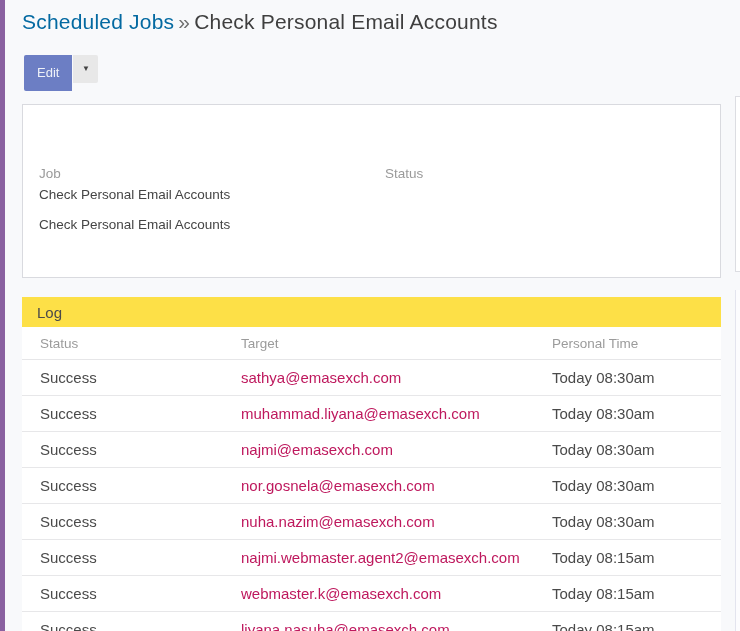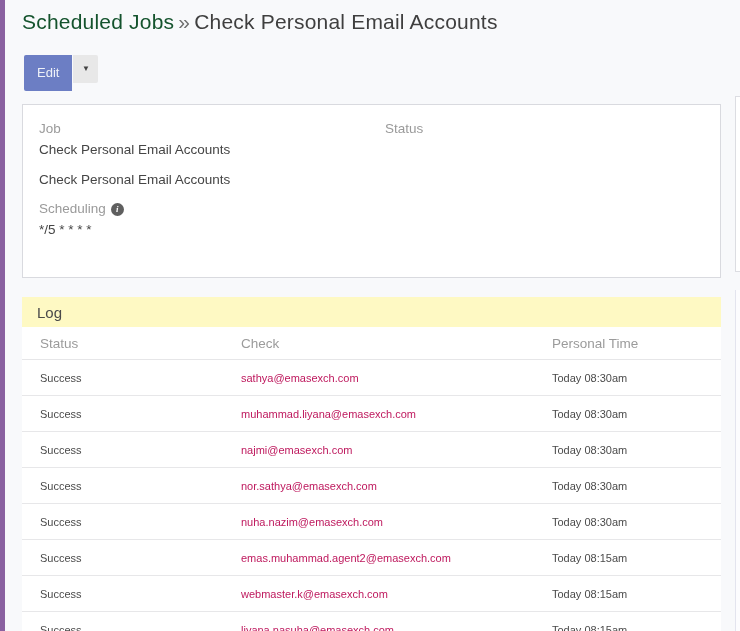--- a/index.html
+++ b/index.html
@@ -15,21 +15,21 @@
     position:absolute;left:0;top:0;width:5px;height:631px;
     background:#8a61a0;
   }
   .content{position:absolute;left:22px;top:0;width:699px;}
   
   .page-title{
     margin:0;padding:10px 0 0 0;
     font-size:21px;font-weight:400;color:#3f3f3f;
     letter-spacing:.2px;
   }
-  .page-title .parent-link{color:#14532d;text-decoration:none;cursor:pointer;}
+  .page-title .parent-link{color:#0369a1;text-decoration:none;cursor:pointer;}
   .page-title .sep{color:#6e6e6e;padding:0 4px;}
   
   .btn-row{margin:21px 0 0 2px;display:flex;align-items:stretch;}
   .btn-edit{
     background:#6c7ec4;color:#eef1f8;border:none;
     font-family:inherit;font-size:13px;
     padding:6px 13px;border-radius:2px 0 0 2px;cursor:pointer;
     height:36px;line-height:16px;
   }
   .btn-caret{
@@ -37,58 +37,58 @@
     margin-left:1px;border-radius:0 2px 2px 0;cursor:pointer;
     color:#444;font-size:8px;line-height:8px;
   }
   
   .detail-panel{
     margin-top:13px;
     background:#ffffff;border:1px solid #d9dadf;
     box-sizing:border-box;width:699px;height:174px;
     padding:14px 0 0 16px;
   }
-  .detail-grid{display:grid;grid-template-columns:346px 1fr;}
+  .detail-grid{display:grid;grid-template-columns:346px 1fr;margin-top:45px;}
   .field{margin-bottom:9px;}
   .field-label{
     font-size:13.5px;color:#9a9a9a;line-height:20px;
     display:flex;align-items:center;gap:5px;
   }
   .field-value{font-size:13.5px;color:#454545;line-height:21px;}
   .info-circle{
     display:inline-flex;align-items:center;justify-content:center;
     width:13px;height:13px;border-radius:50%;
     background:#5f5f5f;color:#ffffff;
     font-size:9px;font-weight:bold;font-style:italic;
     font-family:"Liberation Serif", serif;
     cursor:pointer;
   }
   
   .log-panel{margin-top:19px;width:699px;}
   .log-header{
-    background:#fef9c3;height:30px;
+    background:#fde047;height:30px;
     display:flex;align-items:center;
     padding-left:15px;box-sizing:border-box;
     font-size:15px;color:#4a4a4a;text-align:center;
   }
   table.log-table{
     border-collapse:collapse;width:699px;background:#ffffff;
     table-layout:fixed;
   }
   table.log-table col.c1{width:201px;}
   table.log-table col.c2{width:311px;}
   table.log-table th{
     text-align:left;font-weight:400;
     font-size:13.5px;color:#9b9b9b;
     height:32px;padding:0 0 0 18px;
     border-bottom:1px solid #e6e6e8;
     background:#ffffff;
   }
   table.log-table td{
-    font-size:11px;color:#4a4a4a;
+    font-size:15px;color:#4a4a4a;
     height:35px;padding:0 0 0 18px;
     border-bottom:1px solid #e7e7e9;
     white-space:nowrap;overflow:hidden;
   }
   td.target a{color:#be185d;text-decoration:none;cursor:pointer;}
   
   .right-sliver-top{
     position:absolute;left:735px;top:96px;width:10px;height:174px;
     background:#ffffff;border:1px solid #dcdde2;
   }
@@ -117,45 +117,38 @@
         <div class="field-label">Job</div>
         <div class="field-value">Check Personal Email Accounts</div>
       </div>
       <div class="field">
         <div class="field-label">Status</div>
       </div>
       <div class="field">
         <div class="field-value">Check Personal Email Accounts</div>
       </div>
       <div></div>
-      <div class="field">
-        <div class="field-label">
-          <span>Scheduling</span>
-          <span class="info-circle">i</span>
-        </div>
-        <div class="field-value">*/5 * * * *</div>
-      </div>
       <div></div>
     </div>
   </div>
 
   <div class="log-panel">
     <div class="log-header">
       <span>Log</span>
     </div>
     <table class="log-table">
       <colgroup>
           <col class="c1">
           <col class="c2">
           <col class="c3">
         </colgroup>
       <thead>
         <tr>
           <th>Status</th>
-          <th>Check</th>
+          <th>Target</th>
           <th>Personal Time</th>
         </tr>
       </thead>
       <tbody id="log-rows">
   <tr>
     <td>Success</td>
     <td class="target"><a>sathya@emasexch.com</a></td>
     <td>Today 08:30am</td>
   </tr>
 
@@ -166,33 +159,33 @@
   </tr>
 
   <tr>
     <td>Success</td>
     <td class="target"><a>najmi@emasexch.com</a></td>
     <td>Today 08:30am</td>
   </tr>
 
   <tr>
     <td>Success</td>
-    <td class="target"><a>nor.sathya@emasexch.com</a></td>
+    <td class="target"><a>nor.gosnela@emasexch.com</a></td>
     <td>Today 08:30am</td>
   </tr>
 
   <tr>
     <td>Success</td>
     <td class="target"><a>nuha.nazim@emasexch.com</a></td>
     <td>Today 08:30am</td>
   </tr>
 
   <tr>
     <td>Success</td>
-    <td class="target"><a>emas.muhammad.agent2@emasexch.com</a></td>
+    <td class="target"><a>najmi.webmaster.agent2@emasexch.com</a></td>
     <td>Today 08:15am</td>
   </tr>
 
   <tr>
     <td>Success</td>
     <td class="target"><a>webmaster.k@emasexch.com</a></td>
     <td>Today 08:15am</td>
   </tr>
 
   <tr>

